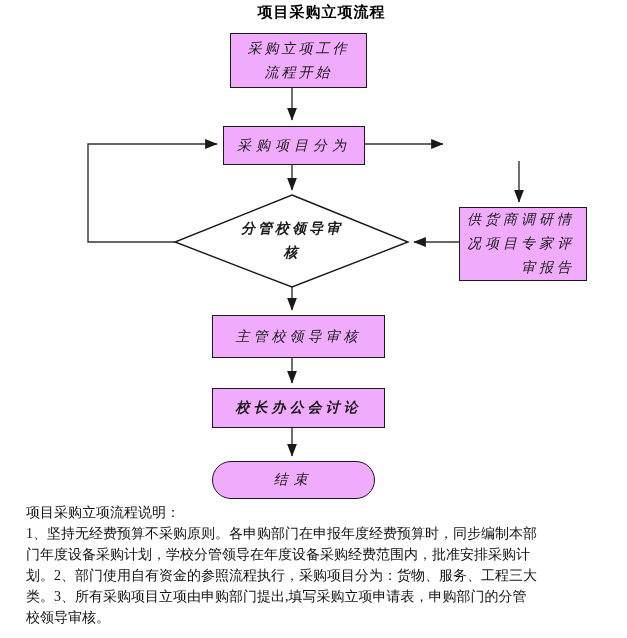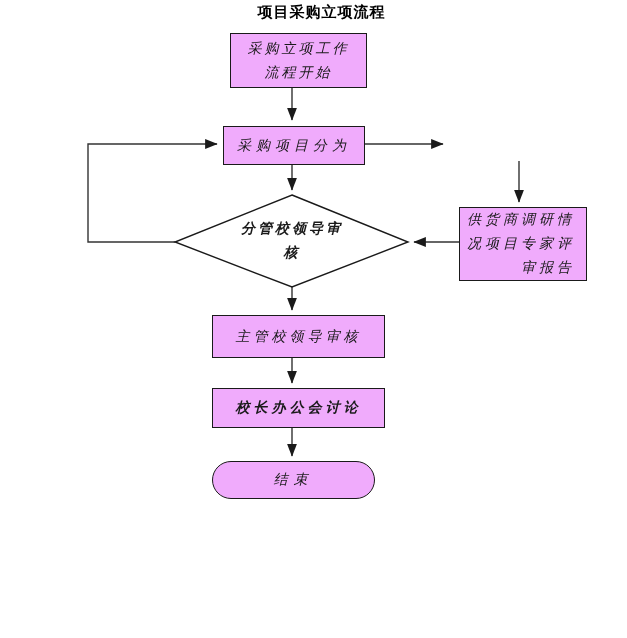--- a/index.html
+++ b/index.html
@@ -125,14 +125,22 @@
 
   <div class="node node-decision">分管校领导审
 核</div>
 
   <div class="node rect node-chief">主管校领导审核</div>
 
   <div class="node rect node-meeting">校长办公会讨论</div>
 
   <div class="node rect node-end">结束</div>
 
+  <div class="notes">
+    <div class="note-line">项目采购立项流程说明：</div>
+    <div class="note-line">1、坚持无经费预算不采购原则。各申购部门在申报年度经费预算时，同步编制本部</div>
+    <div class="note-line">门年度设备采购计划，学校分管领导在年度设备采购经费范围内，批准安排采购计</div>
+    <div class="note-line">划。2、部门使用自有资金的参照流程执行，采购项目分为：货物、服务、工程三大</div>
+    <div class="note-line">类。3、所有采购项目立项由申购部门提出,填写采购立项申请表，申购部门的分管</div>
+    <div class="note-line">校领导审核。</div>
+  </div>
 
 </div>
 
 </body></html>

